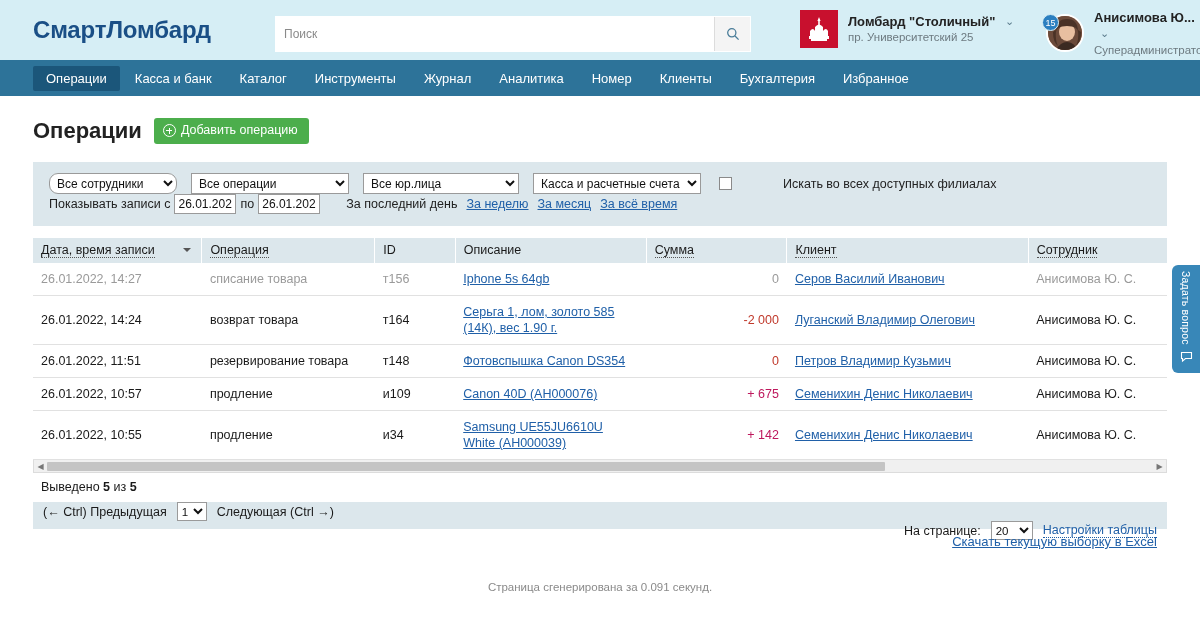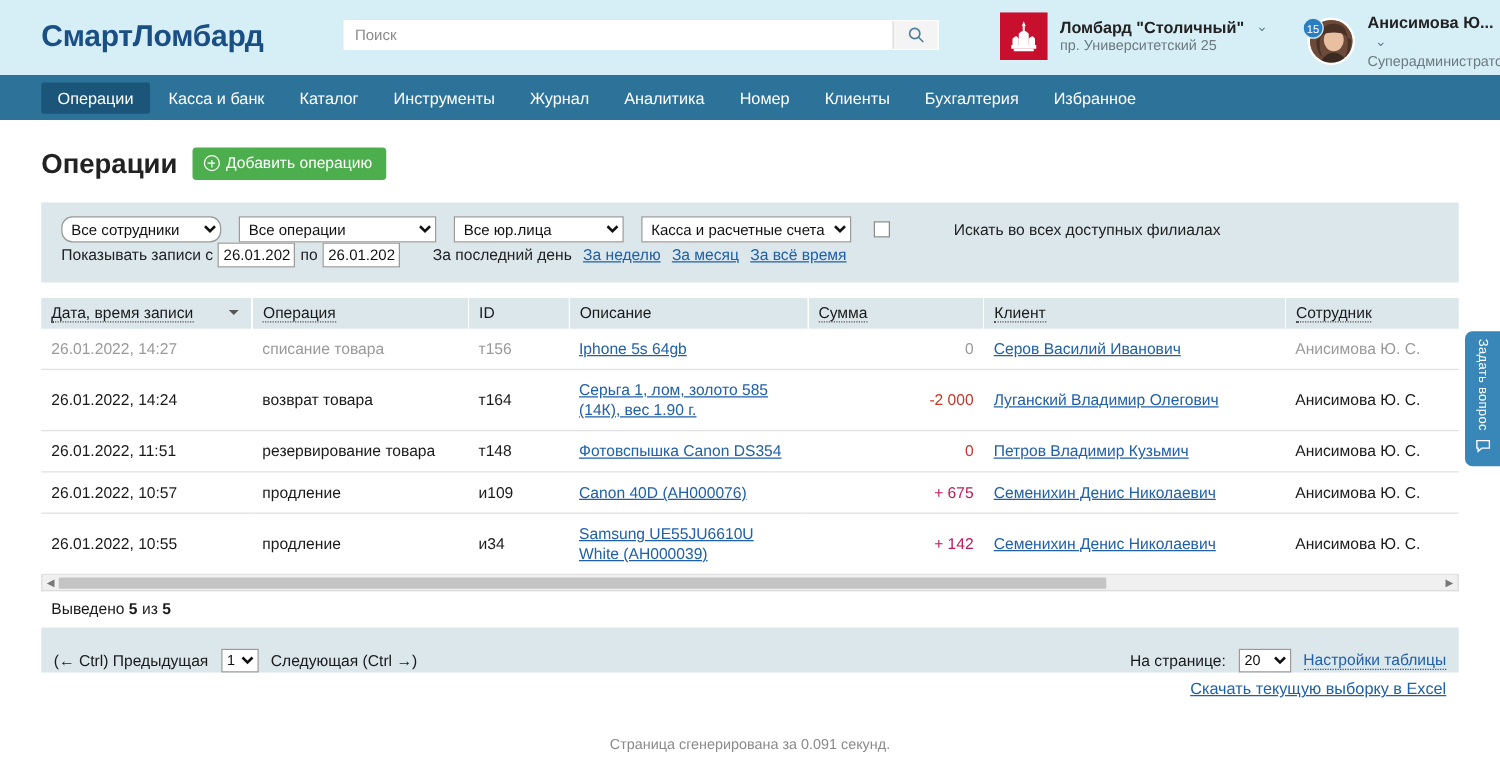--- a/index.html
+++ b/index.html
@@ -25,21 +25,21 @@
     margin-left: 33px;
     font-size: 24px;
     font-weight: bold;
     color: #1a4f86;
     letter-spacing: -0.2px;
     white-space: nowrap;
   }
   .search-wrap {
     position: absolute;
     left: 275px; top: 16px;
-    width: 476px; height: 24px;
+    width: 476px; height: 36px;
     background: #ffffff;
     border: 1px solid #ffffff;
     display: flex;
     align-items: center;
   }
   .search-input {
     flex: 1;
     height: 100%;
     border: none;
     outline: none;
@@ -195,21 +195,21 @@
     font-size: 12px;
     color: #111;
     height: 21px;
     padding: 1px 2px 1px 3px;
     border: 1px solid #9a9a9a;
     background: #ffffff;
     margin-right: 14px;
   }
   .sel-employees { width: 128px; border-radius: 9px; }
   .sel-ops { width: 158px; }
-  .sel-legal { width: 136px; }
+  .sel-legal { width: 156px; }
   .sel-cash { width: 168px; }
   .chk-wrap { display: flex; align-items: center; gap: 7px; margin-left: 4px; }
   .chk {
     width: 13px; height: 13px;
     border: 1px solid #8a8a8a;
     background: #fff;
     flex: none;
   }
   .chk-label { font-size: 12.5px; color: #222; margin-left: 44px; }
 
@@ -317,26 +317,27 @@
 
   .shown-row {
     padding: 7px 8px 8px 8px;
     font-size: 12.5px;
     color: #1a1a1a;
   }
   .shown-row b { font-weight: bold; }
 
   .pager {
     background: #dce7ec;
-    height: 36px;
-    display: flex;
-    align-items: flex-end;
+    height: 27px;
+    display: flex;
+    align-items: flex-start;
     padding: 0 10px;
     font-size: 12.5px;
     color: #1a1a1a;
+    flex-direction: column;
   }
   .pager-left { display: flex; align-items: center; gap: 10px; }
   .pager-right { margin-left: auto; display: flex; align-items: center; gap: 10px; }
   .mini-sel {
     font-family: "Liberation Sans", sans-serif;
     font-size: 11.5px;
     height: 19px;
     border: 1px solid #9a9a9a;
     background: #fff;
     color: #111;

